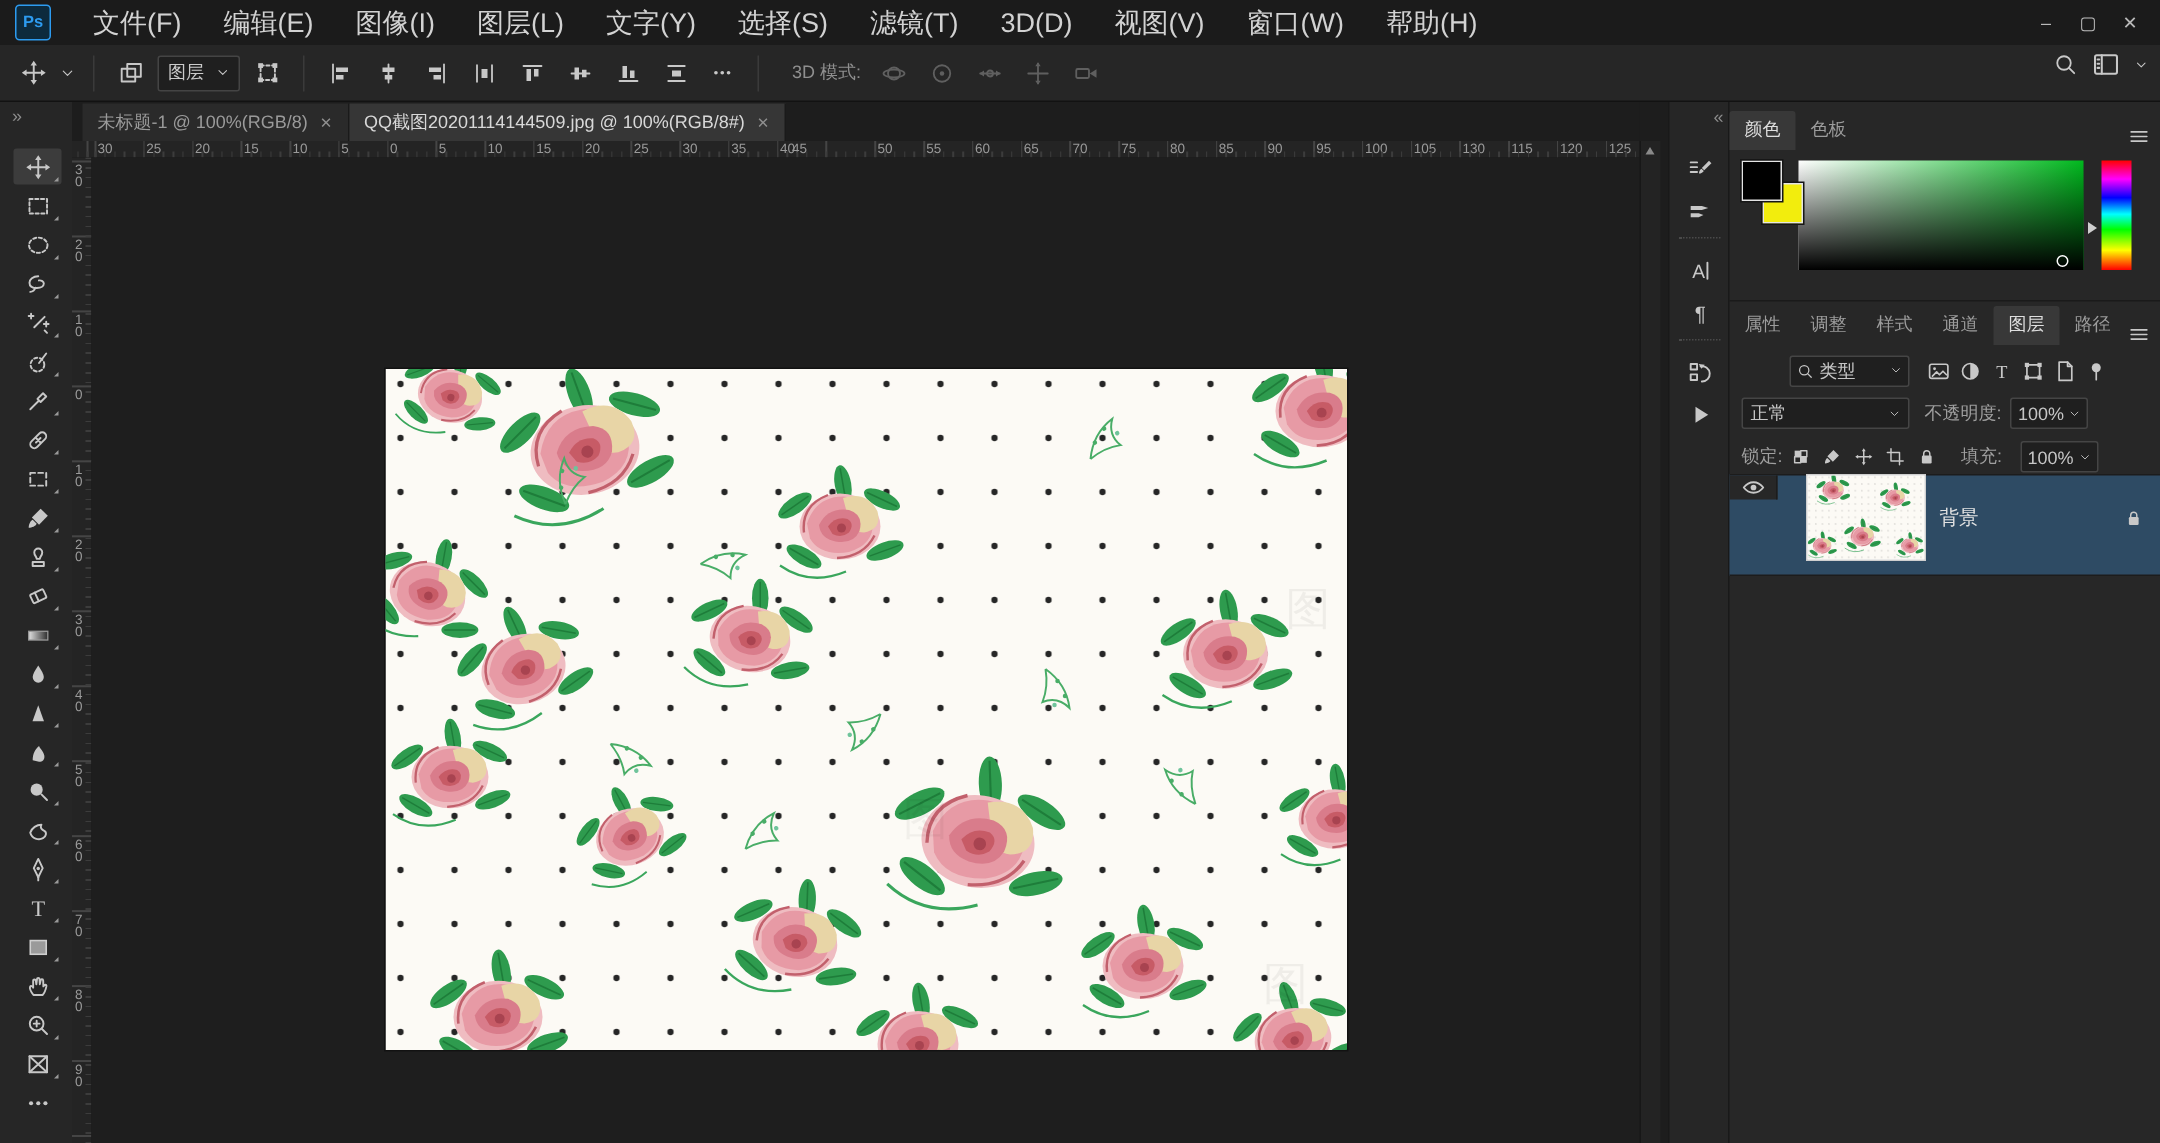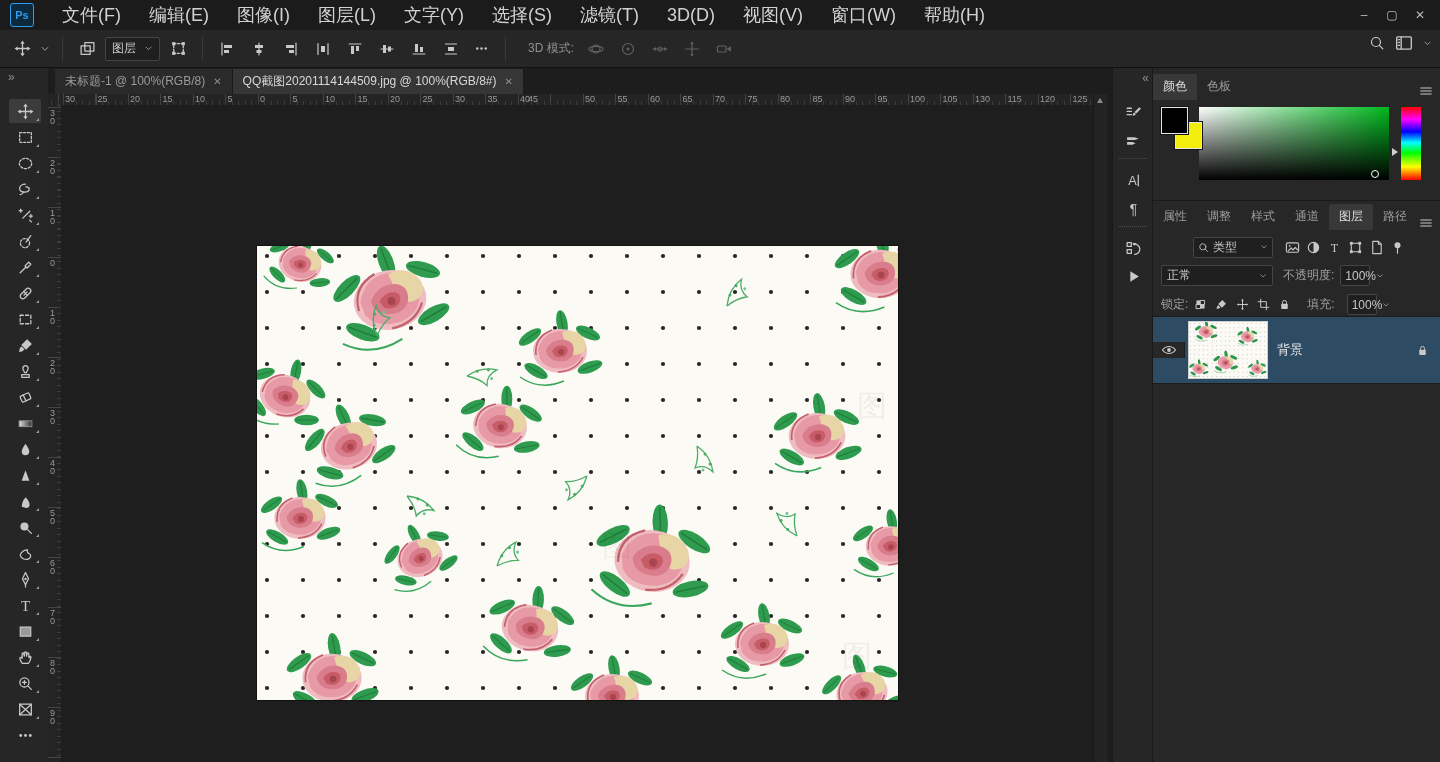--- a/index.html
+++ b/index.html
@@ -83,24 +83,24 @@
   #hue-arrow{left:239px;top:80px;width:0;height:0;border-top:4px solid transparent;border-bottom:4px solid transparent;border-left:6px solid #cfcfcf;}
   .hdivider{position:absolute;left:0;width:288px;border-top:1px solid #1a1a1a;}
 
   .ctrl{background:#1f1f1f;border:1px solid #454545;border-radius:2px;display:flex;align-items:center;font-size:12px;color:#c6c6c6;box-sizing:border-box;}
   .lbl{font-size:12px;color:#9f9f9f;}
   #filter-row{left:8px;top:168px;width:272px;height:22px;display:flex;align-items:center;padding-left:32px;}
   #search-box{width:80px;height:21px;padding:0 4px;gap:4px;}
   #filter-icons{display:flex;align-items:center;gap:6px;margin-left:12px;}
   #blend-row{left:8px;top:197px;width:272px;height:21px;display:flex;align-items:center;}
   #blend-select{width:112px;height:21px;padding:0 5px;justify-content:space-between;}
-  #opacity-box,#fill-box{width:30px;height:21px;padding:0 4px;justify-content:space-between;margin-left:6px;}
+  #opacity-box,#fill-box{width:52px;height:21px;padding:0 4px;justify-content:space-between;margin-left:6px;}
   #lock-row{left:8px;top:226px;width:272px;height:21px;display:flex;align-items:center;gap:6px;}
 
-  #layer-row{left:0px;top:248px;width:288px;height:66px;display:flex;align-items:center;background:#2e4b64;border-top:1px solid #1c1c1c;border-bottom:1px solid #1c1c1c;}
+  #layer-row{left:0px;top:248px;width:288px;height:66px;display:flex;align-items:flex-start;background:#2e4b64;border-top:1px solid #1c1c1c;border-bottom:1px solid #1c1c1c;gap:16px;}
   #eye-cell{width:31px;background:#272727;border-right:1px solid #1c1c1c;display:flex;align-items:center;justify-content:center;}
   #layer-body{flex:1;display:flex;align-items:center;gap:10px;padding-left:4px;}
   #layer-thumb{width:78px;height:56px;box-shadow:0 0 0 1px #cfcfcf;background:#fff;overflow:hidden;}
   #layer-name{font-size:13px;color:#e3e3e3;}
   #layer-lock{margin-left:auto;margin-right:12px;}
 </style>
 </head>
 <body>
 
 <div id="menubar" class="abs">

